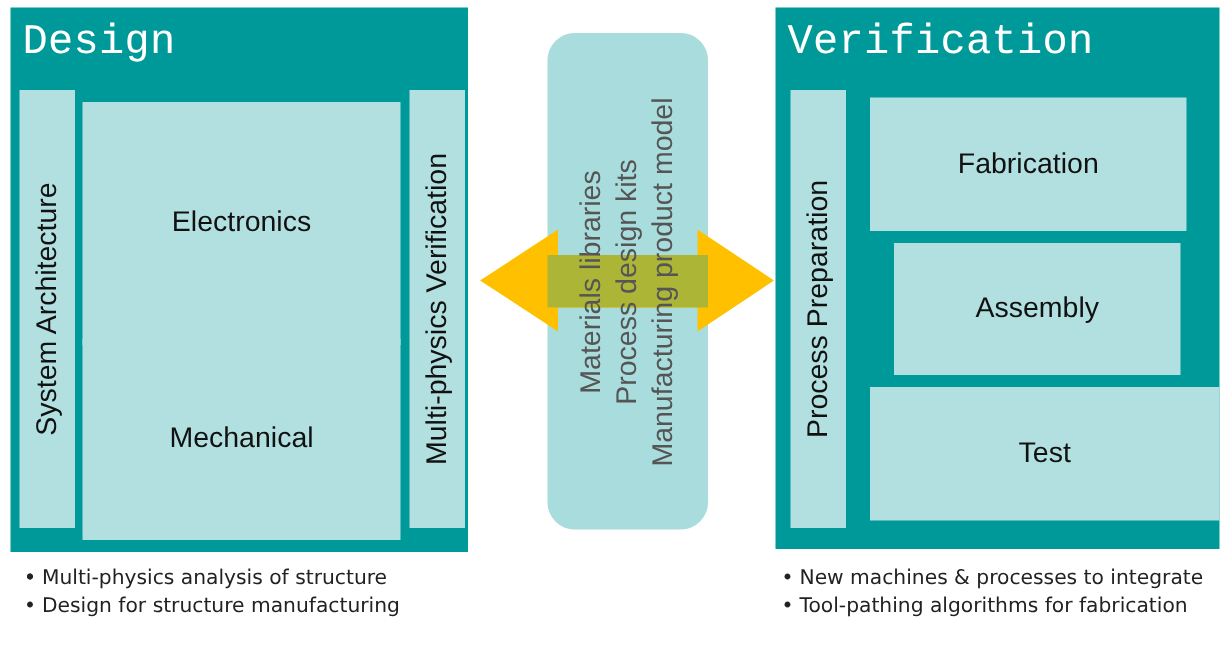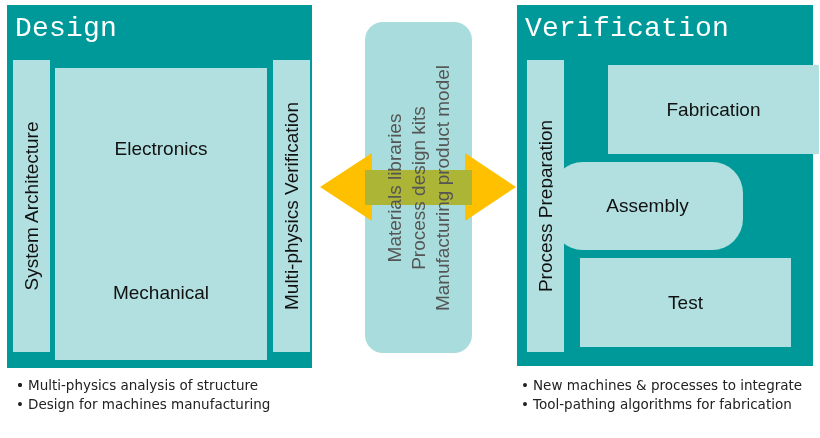--- a/index.html
+++ b/index.html
@@ -51,31 +51,31 @@
     <div>Manufacturing product model</div>
   </div>
 </div>
 
 <div class="panel" style="left:517px;top:5px;width:296px;height:361px;">
   <div class="panel-title">Verification</div>
 </div>
 <div class="vcol" style="left:527px;top:60px;width:37px;height:292px;">
   <div class="vtext">Process Preparation</div>
 </div>
-<div class="block" style="left:608px;top:65px;width:211px;height:89px;">
+<div class="block" style="left:580px;top:65px;width:211px;height:89px;">
   <span>Fabrication</span>
 </div>
-<div class="block" style="left:552px;top:162px;width:191px;height:88px;border-radius:31px;">
+<div class="block" style="left:596px;top:162px;width:191px;height:88px;">
   <span>Assembly</span>
 </div>
-<div class="block" style="left:580px;top:258px;width:211px;height:89px;">
+<div class="block" style="left:580px;top:258px;width:233px;height:89px;">
   <span>Test</span>
 </div>
 
 <ul class="bullets" style="left:14px;top:376px;">
   <li><span class="dot">•</span></li>
   <li><span class="dot">•</span><span>Multi-physics analysis of structure</span></li>
-  <li><span class="dot">•</span><span>Design for machines manufacturing</span></li>
+  <li><span class="dot">•</span><span>Design for structure manufacturing</span></li>
 </ul>
 <ul class="bullets" style="left:519px;top:376px;">
   <li><span class="dot">•</span><span>New machines &amp; processes to integrate</span></li>
   <li><span class="dot">•</span><span>Tool-pathing algorithms for fabrication</span></li>
 </ul>
 
 </body></html>

